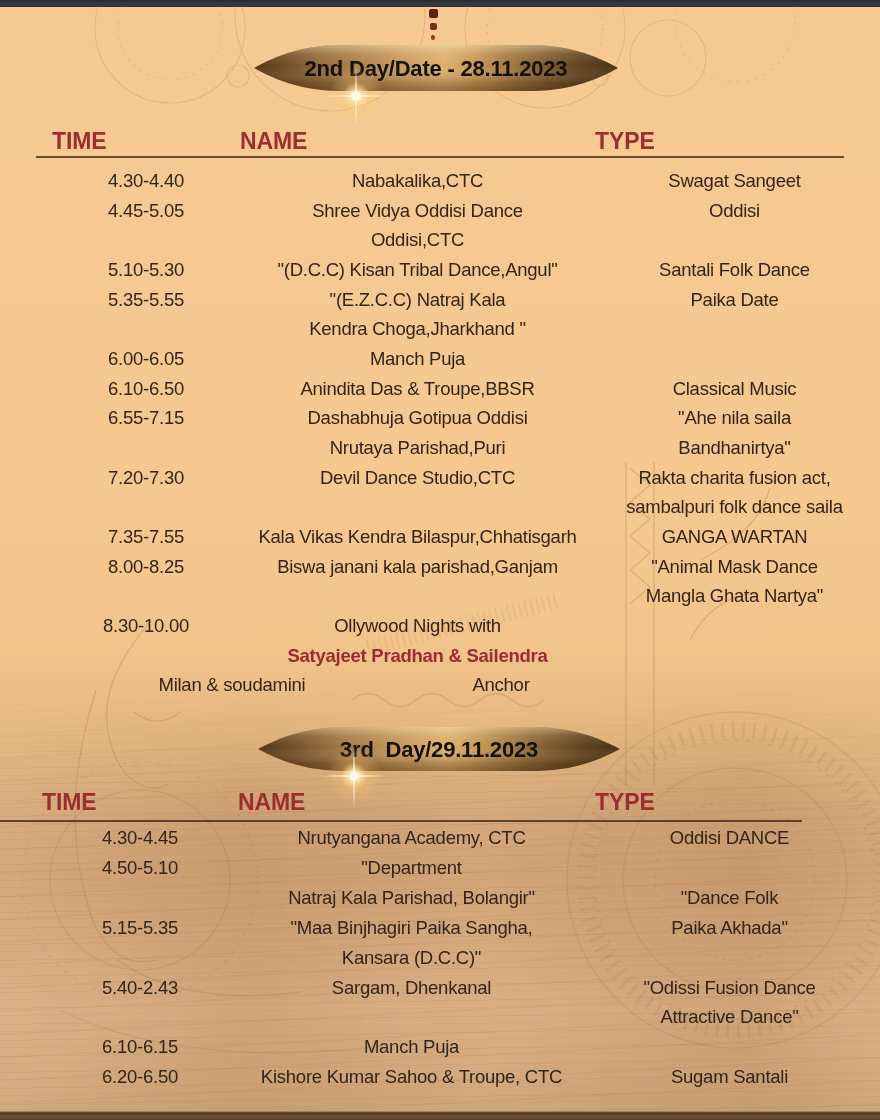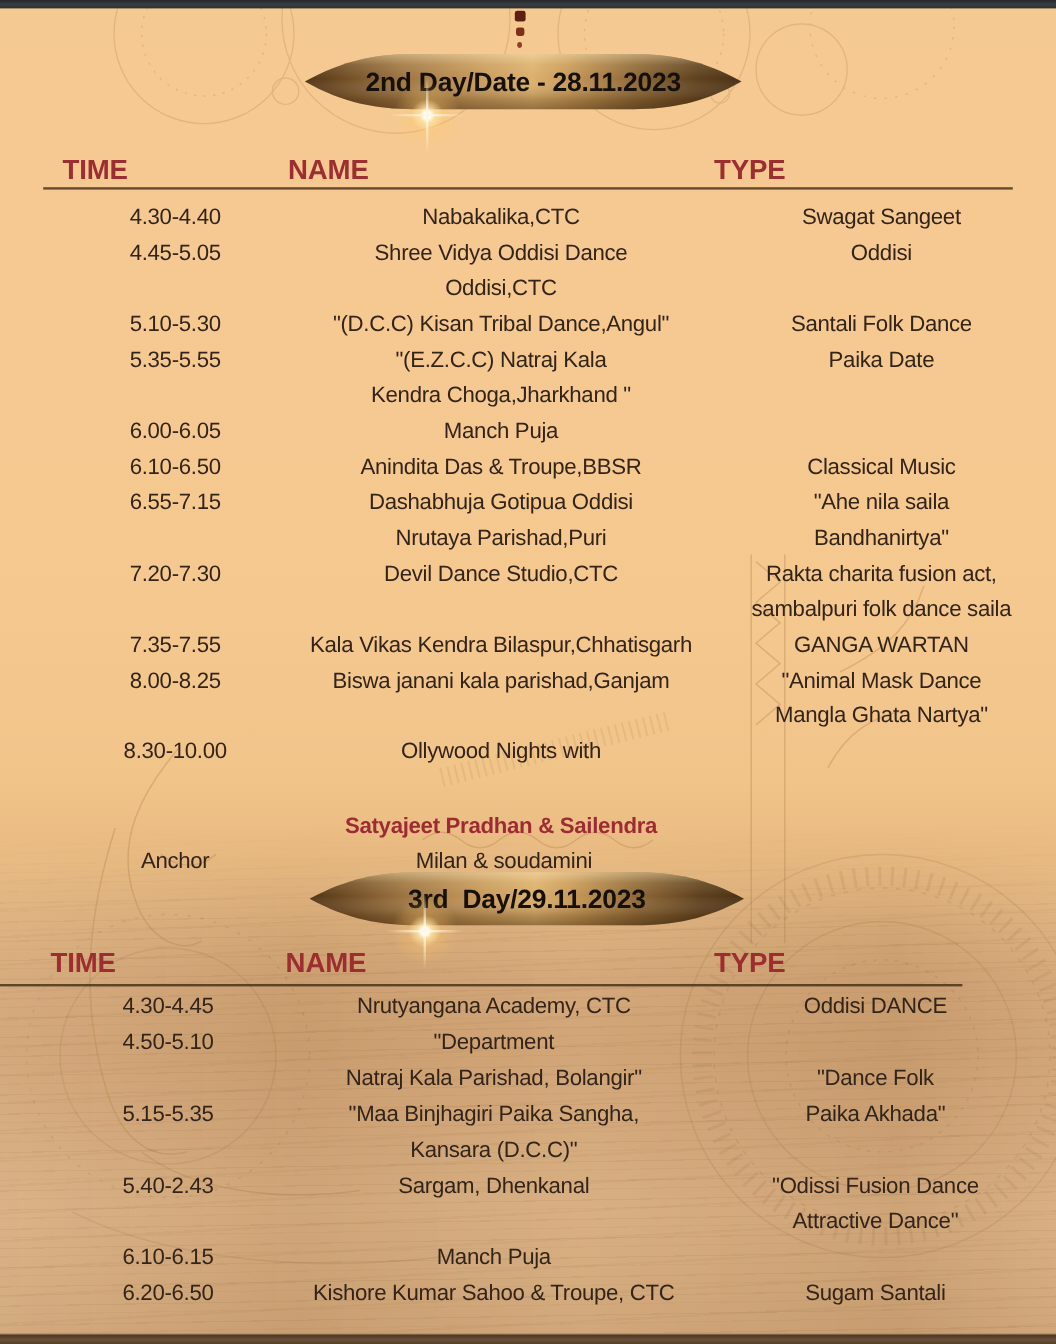--- a/index.html
+++ b/index.html
@@ -58,21 +58,21 @@
   #rule-day3{left:0;top:820px;width:802px;}
   .tbody{position:absolute;font-size:18.5px;color:#33241a;letter-spacing:-.25px;text-align:center;}
   #tbody-day2{left:52px;top:166px;right:6px;--wt:188px;--wn:355px;--lh:29.65px;}
   #tbody-day3{left:42px;top:823px;right:6px;--wt:196px;--wn:347px;--lh:29.9px;}
   .row{display:flex;align-items:flex-start;}
   .cell{white-space:pre;}
   .c-time{width:var(--wt);flex:none;}
   .c-name{width:var(--wn);flex:none;}
   .c-type{flex:1;}
   .line{min-height:var(--lh);line-height:var(--lh);}
-  .line.hl{color:#9c2b33;font-weight:bold;margin-top:32px;}
+  .line.hl{color:#9c2b33;font-weight:bold;}
 </style>
 </head>
 <body>
 
 <div class="poster">
 
   <svg class="ornaments" width="880" height="1120" viewBox="0 0 880 1120">
     <defs>
       <linearGradient id="gold-grad" x1="0" y1="0" x2="1" y2="0">
         <stop offset="0" stop-color="#503517"></stop>
@@ -202,22 +202,22 @@
         <div class="cell c-time"><div class="line">8.00-8.25</div></div>
         <div class="cell c-name"><div class="line">Biswa janani kala parishad,Ganjam</div></div>
         <div class="cell c-type"><div class="line">"Animal Mask Dance</div><div class="line">Mangla Ghata Nartya"</div></div>
       </div>
       <div class="row">
         <div class="cell c-time"><div class="line">8.30-10.00</div></div>
         <div class="cell c-name"><div class="line">Ollywood Nights with</div><div class="line hl">Satyajeet Pradhan &amp; Sailendra</div></div>
         <div class="cell c-type"></div>
       </div>
       <div class="row">
+        <div class="cell c-name"><div class="line"> Milan &amp; soudamini</div></div>
         <div class="cell c-time"><div class="line">Anchor</div></div>
-        <div class="cell c-name"><div class="line"> Milan &amp; soudamini</div></div>
         <div class="cell c-type"></div>
       </div>
     </div>
 
   <div class="banner" id="banner-day3">
     <svg class="pill" viewBox="0 0 368 50" preserveAspectRatio="none">
       <path d="M2,25 C34,7 62,2 92,2 L276,2 C306,2 334,7 366,25 C334,43 306,48 276,48 L92,48 C62,48 34,43 2,25 Z" fill="url(#gold-grad)"></path>
       <path d="M2,25 C34,7 62,2 92,2 L276,2 C306,2 334,7 366,25 C334,43 306,48 276,48 L92,48 C62,48 34,43 2,25 Z" fill="url(#gold-shine)"></path>
     </svg>
     <span class="banner-text">3rd  Day/29.11.2023</span>

